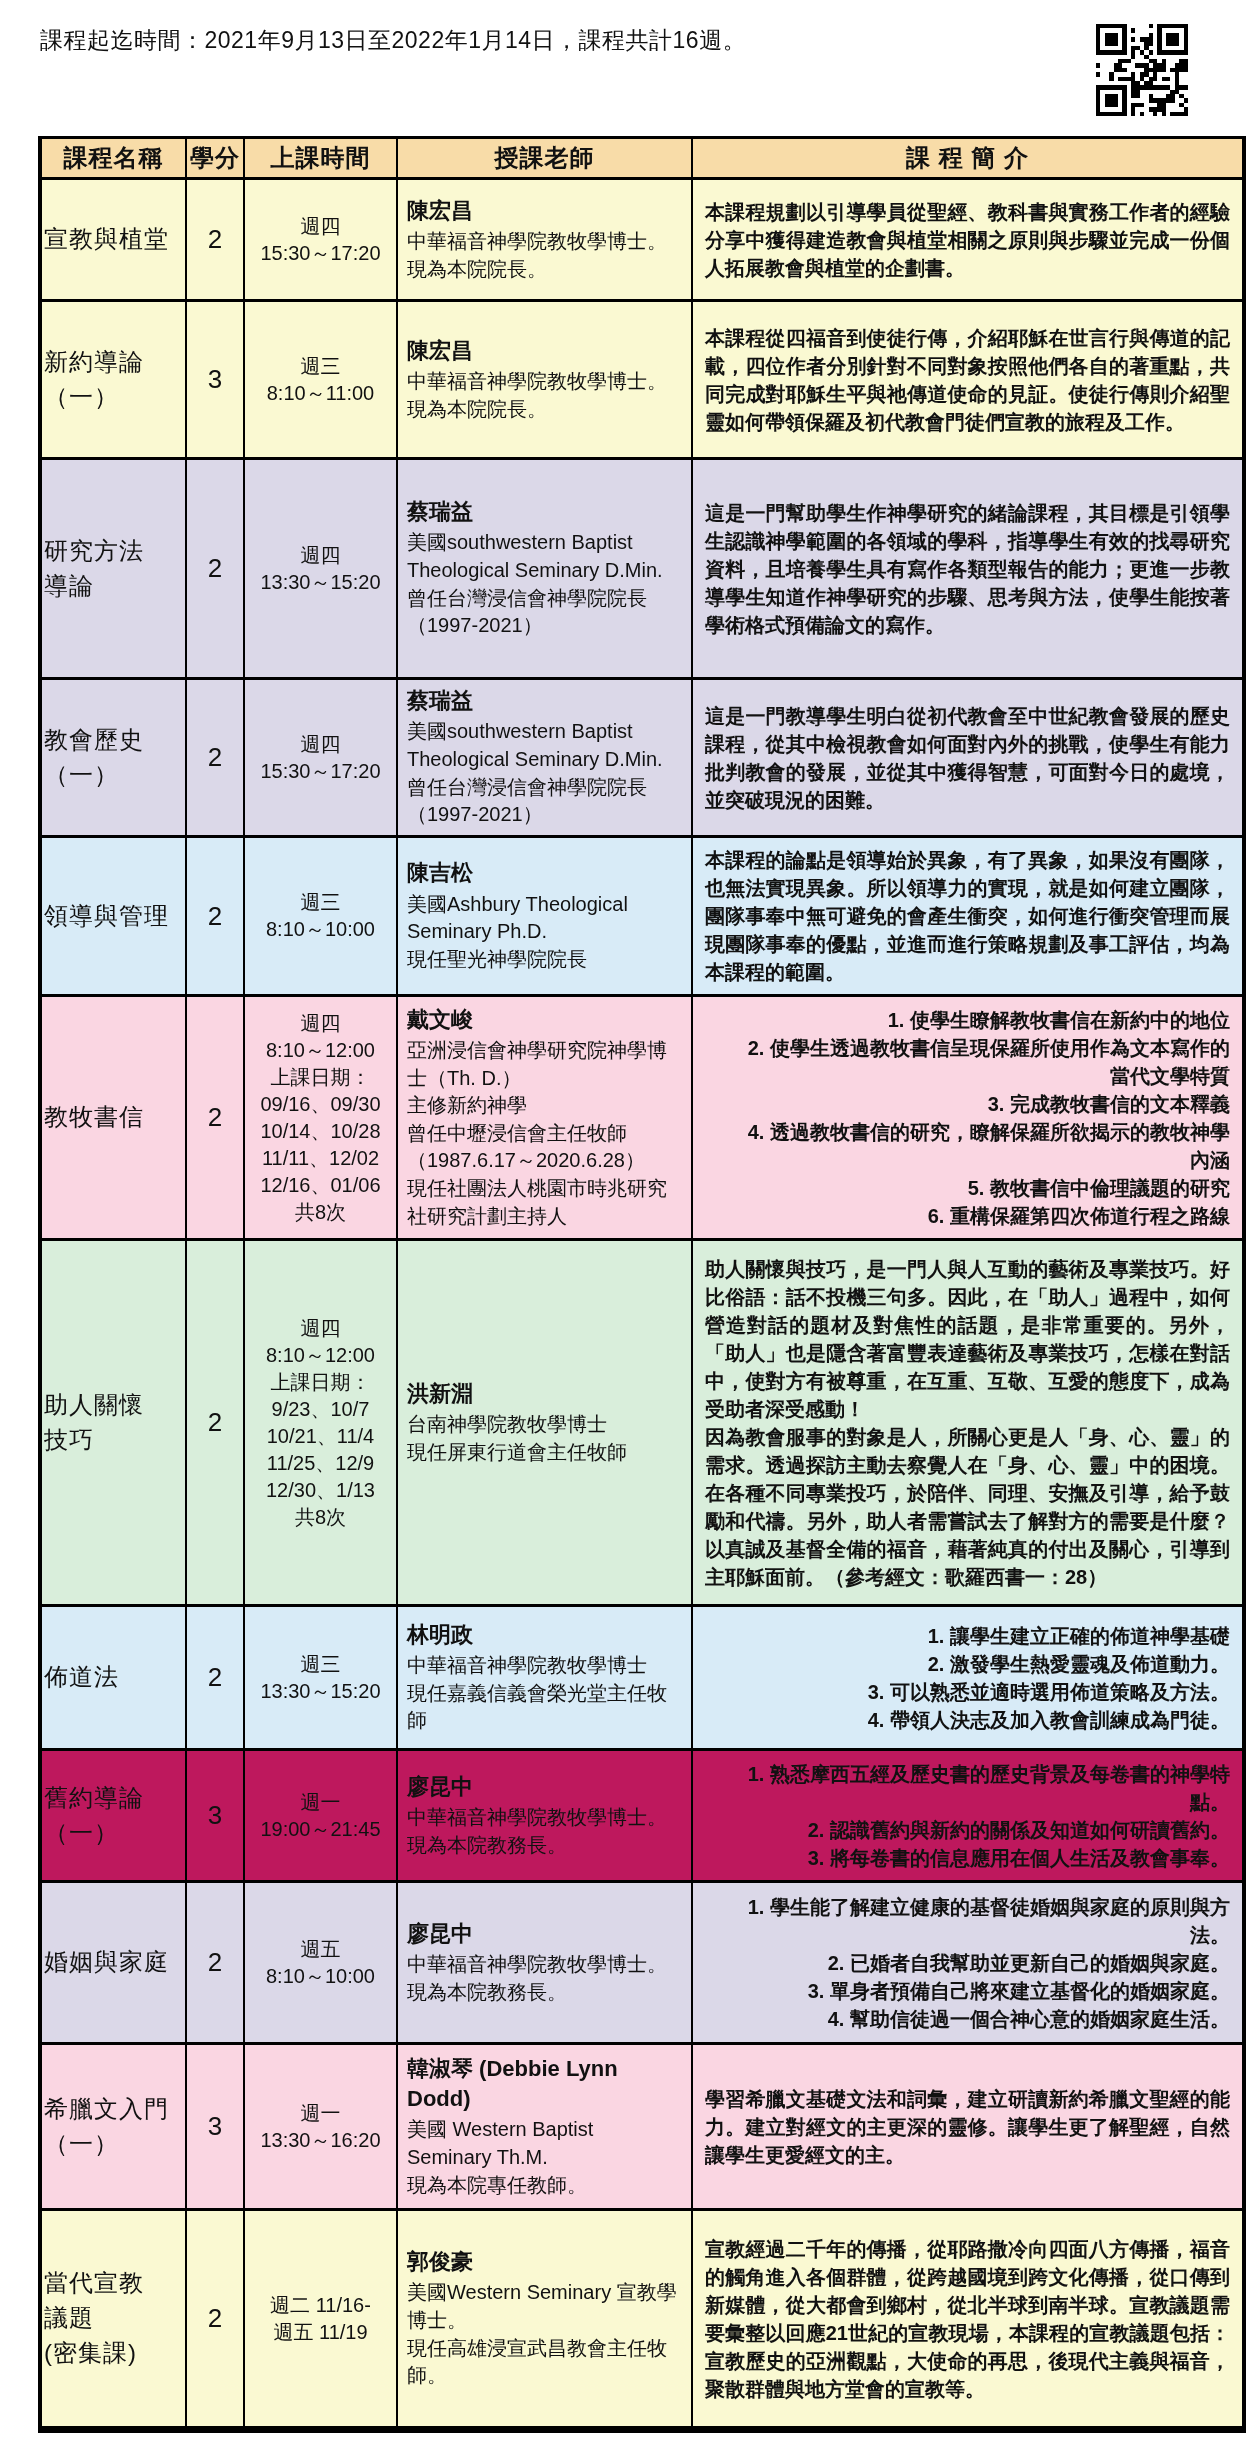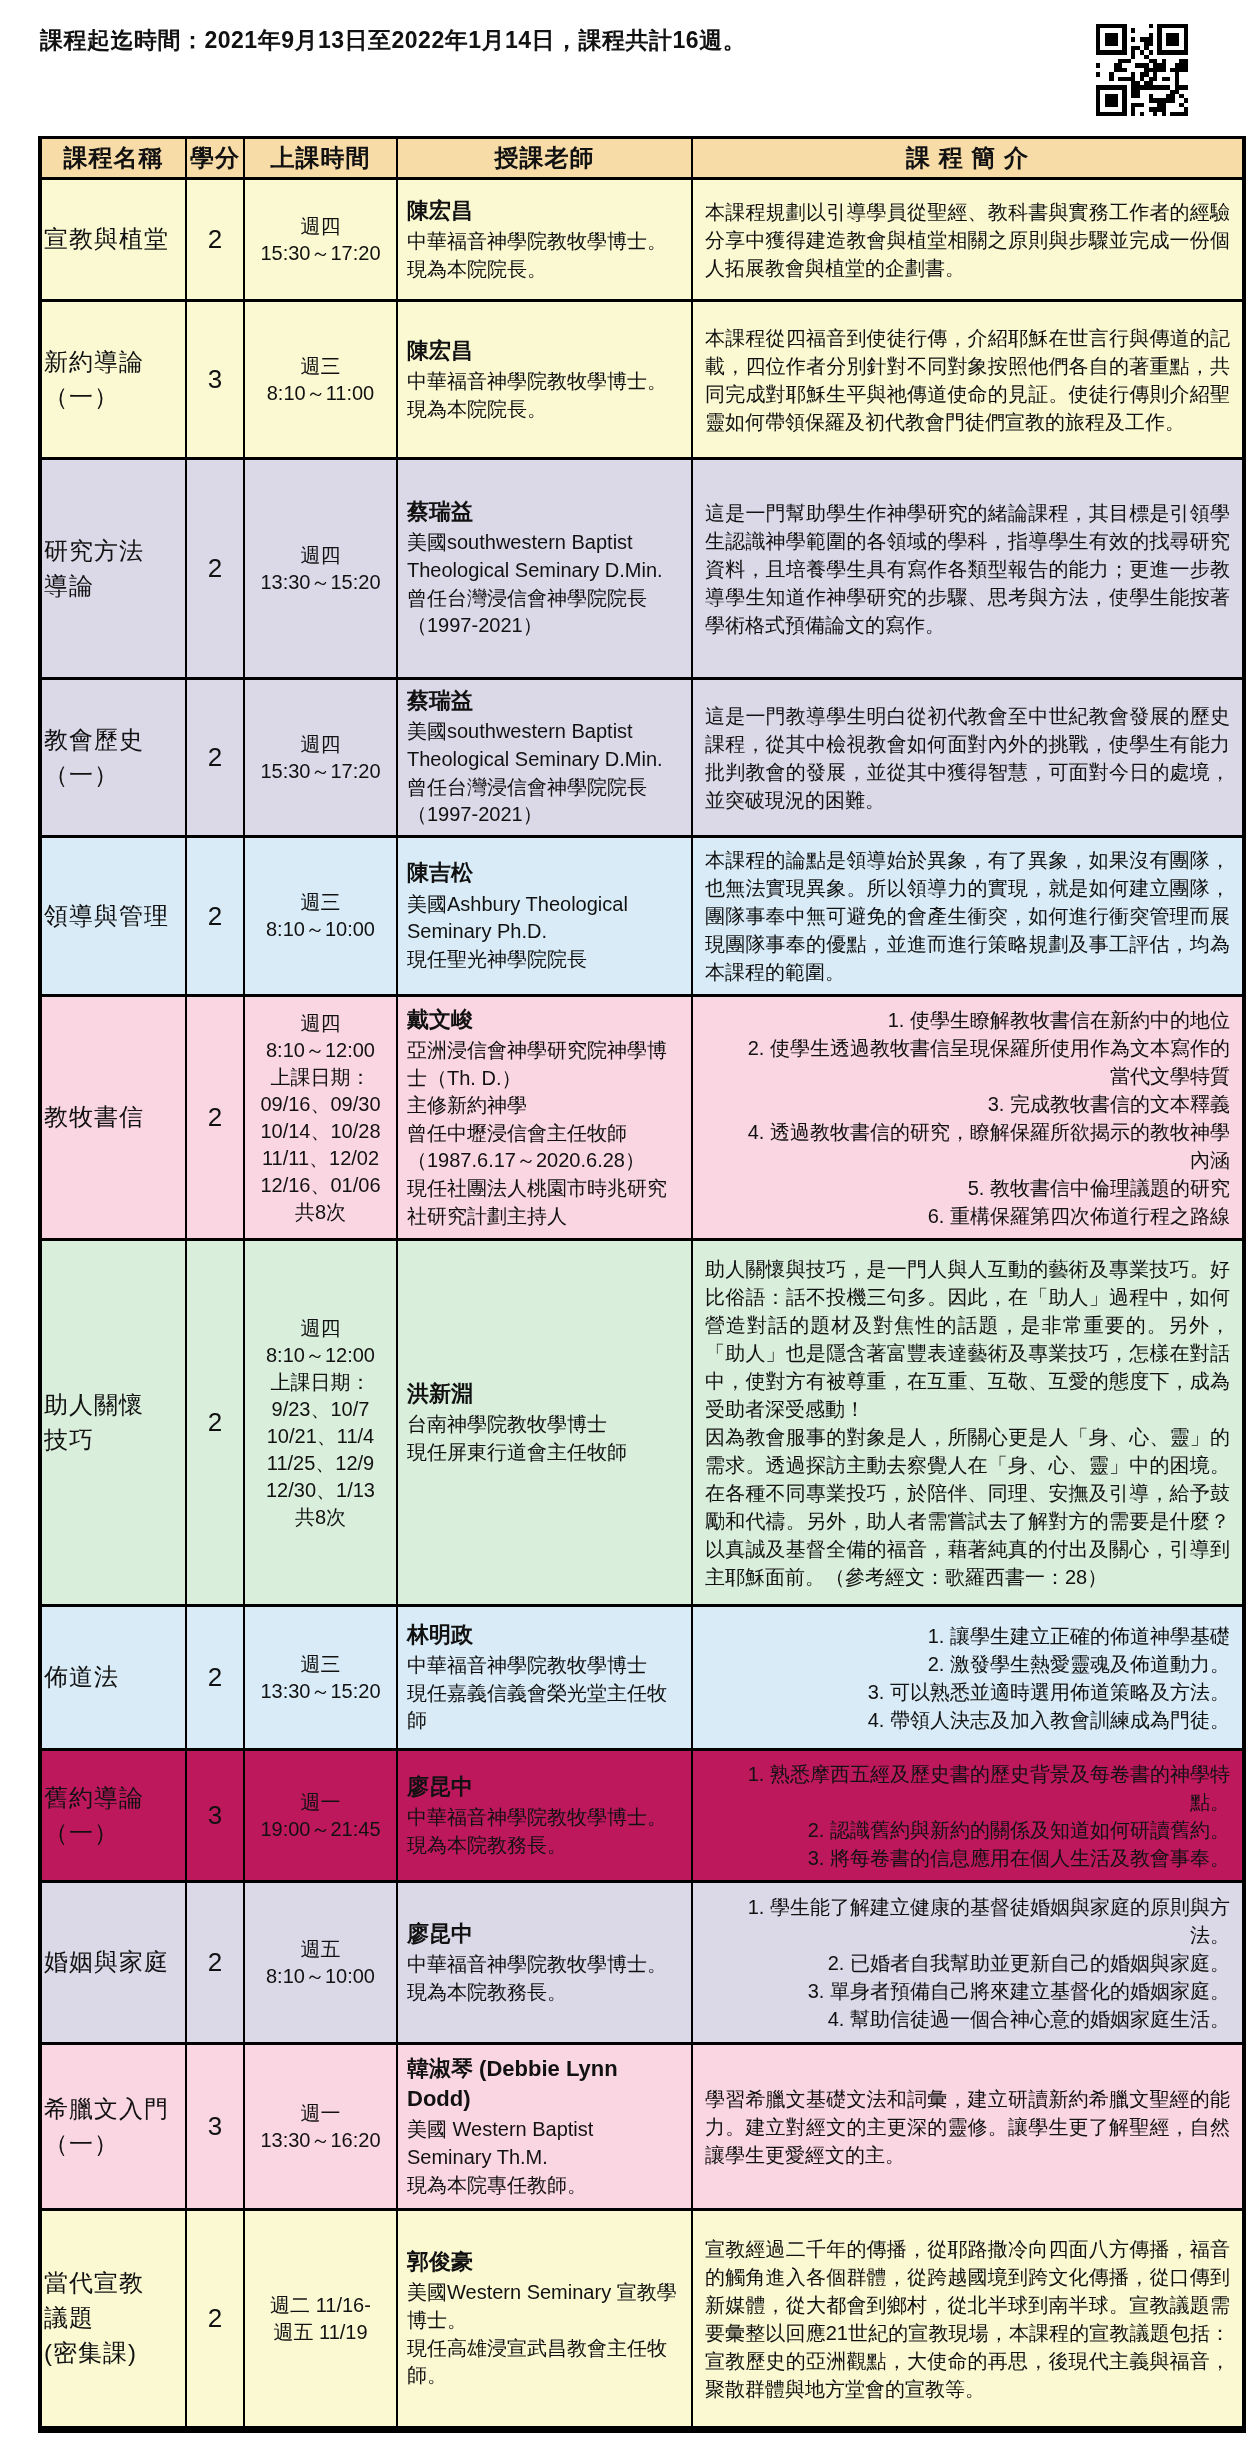--- a/index.html
+++ b/index.html
@@ -11,21 +11,21 @@
   body{
     width:1248px;height:2444px;overflow:hidden;position:relative;
     background:#ffffff;color:#111;
     font-family:"Liberation Sans","DejaVu Sans",sans-serif;
   }
   .page-header{position:relative;padding:24px 0 0 40px;height:112px;}
   .page-title{
     margin:0 0 12px 0;font-size:37px;font-weight:bold;
     color:var(--title-green);letter-spacing:2px;
   }
-  .header-sub{font-size:23px;font-weight:bold;line-height:1.42;letter-spacing:0.5px;}
+  .header-sub{font-size:23px;font-weight:normal;line-height:1.42;letter-spacing:0.5px;}
   .qr-box{position:absolute;top:24px;right:60px;width:92px;height:92px;}
   .qr-box svg{width:100%;height:100%;display:block;}
 
   table.course-table{
     margin-left:38px;width:1204px;table-layout:fixed;
     border-collapse:collapse;
     border-left:4px solid var(--border);
     border-right:4px solid var(--border);
     border-top:3px solid var(--border);
     border-bottom:7px solid var(--border);
@@ -35,21 +35,21 @@
     border-top-width:3px;border-bottom-width:3px;
     vertical-align:middle;overflow:hidden;
   }
   thead tr{height:40px;}
   th{background:var(--header-bg);font-size:24px;font-weight:bold;letter-spacing:1px;padding:3px 2px;}
   .c-name{text-align:left;font-size:24px;line-height:1.45;letter-spacing:1px;padding:2px;}
   .c-credit{text-align:center;font-size:26px;}
   .c-time{text-align:center;font-size:20px;line-height:1.35;padding:3px;}
   .c-teacher{padding:0 9px;font-size:20px;line-height:1.38;}
   .teacher-name{font-size:22px;font-weight:bold;margin-bottom:2px;}
-  .c-desc{padding:8px 12px;font-size:20px;line-height:1.4;text-align:justify;}
+  .c-desc{padding:8px 12px;font-size:20px;line-height:1.4;text-align:justify;font-weight:bold;}
   .desc-item{padding-left:1.4em;text-indent:-1.4em;text-align:right;margin-left:26px;}
   .desc-para{}
   
   tbody tr:nth-child(1){height:122px;}
   tbody tr:nth-child(2){height:158px;}
   tbody tr:nth-child(3){height:220px;}
   tbody tr:nth-child(4){height:158px;}
   tbody tr:nth-child(5){height:156px;}
   tbody tr:nth-child(6){height:244px;}
   tbody tr:nth-child(7){height:366px;}

